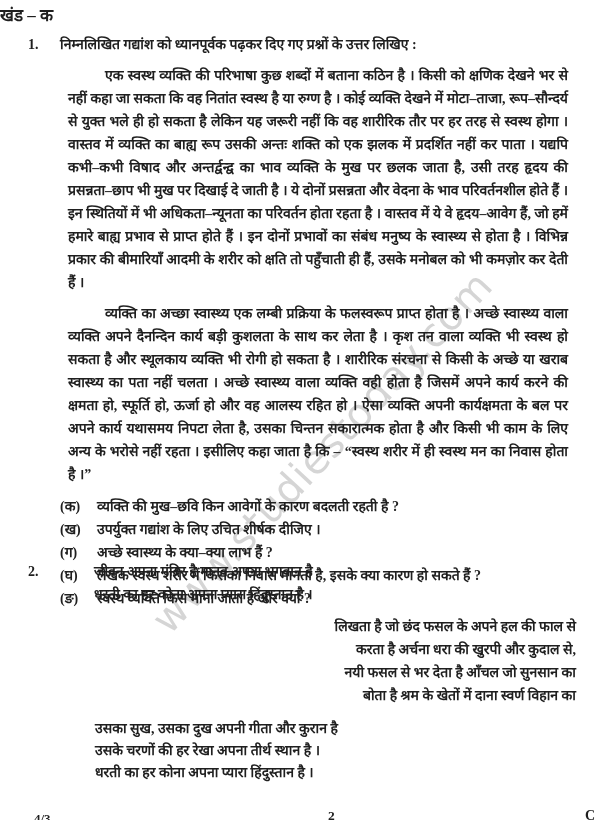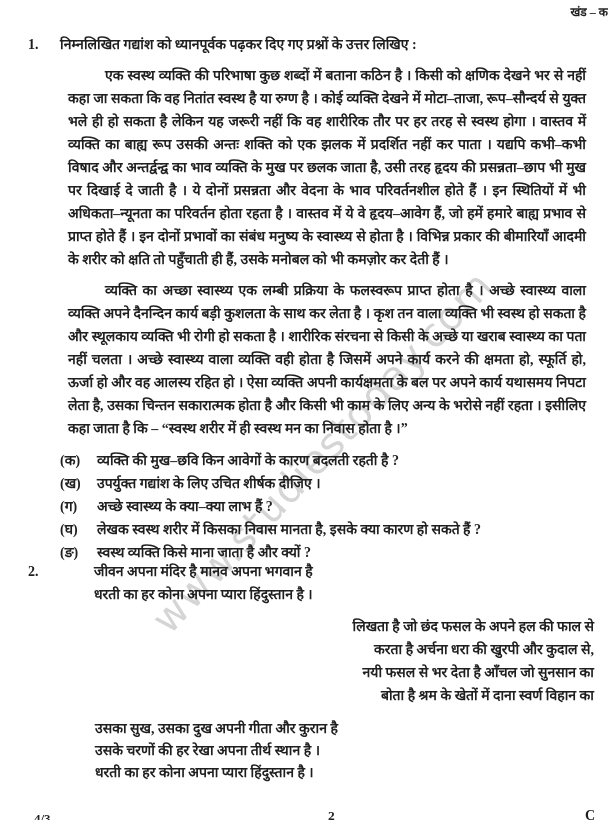--- a/index.html
+++ b/index.html
@@ -11,28 +11,28 @@
   }
   .watermark {
     position:absolute; left:322px; top:452px; z-index:0;
     transform:translate(-50%,-50%) rotate(-47deg);
     font-family:"DejaVu Sans",sans-serif; font-size:40px; font-weight:500;
     color:rgba(145,145,145,0.38); letter-spacing:1px; white-space:nowrap;
     pointer-events:none;
   }
   .section-title {
     position:absolute; top:3px; left:0; right:0; z-index:1;
-    text-align:right; font-weight:700; font-size:12px;
+    text-align:left; font-weight:700; font-size:17px;
   }
   .qblock { position:absolute; left:0; right:0; z-index:1; }
   #q1 { top:33px; }
   #q2 { top:560px; }
   .qrow { display:flex; align-items:flex-start; }
   .qnum { flex:0 0 60px; padding-left:28px; box-sizing:border-box; font-size:14px; line-height:23px; }
-  .qbody { flex:1 1 auto; padding-right:14px; font-size:14px; line-height:23px; }
+  .qbody { flex:1 1 auto; padding-right:32px; font-size:14px; line-height:23px; }
   .qintro { margin-bottom:1px; }
   .para { margin:8px; text-align:justify; text-indent:37px; }
   .subqs { margin-top:9px; }
   .subq { display:flex; }
   .subq .lbl { flex:0 0 37px; }
   .subq .txt { flex:1; }
   .poem-line { white-space:nowrap; }
   .stanza1 { margin-left:34px; }
   .stanza2 { margin-left:2px; margin-top:9px;text-align:right; }
   .stanza3 { margin-left:35px; margin-top:11px; line-height:22px; }

